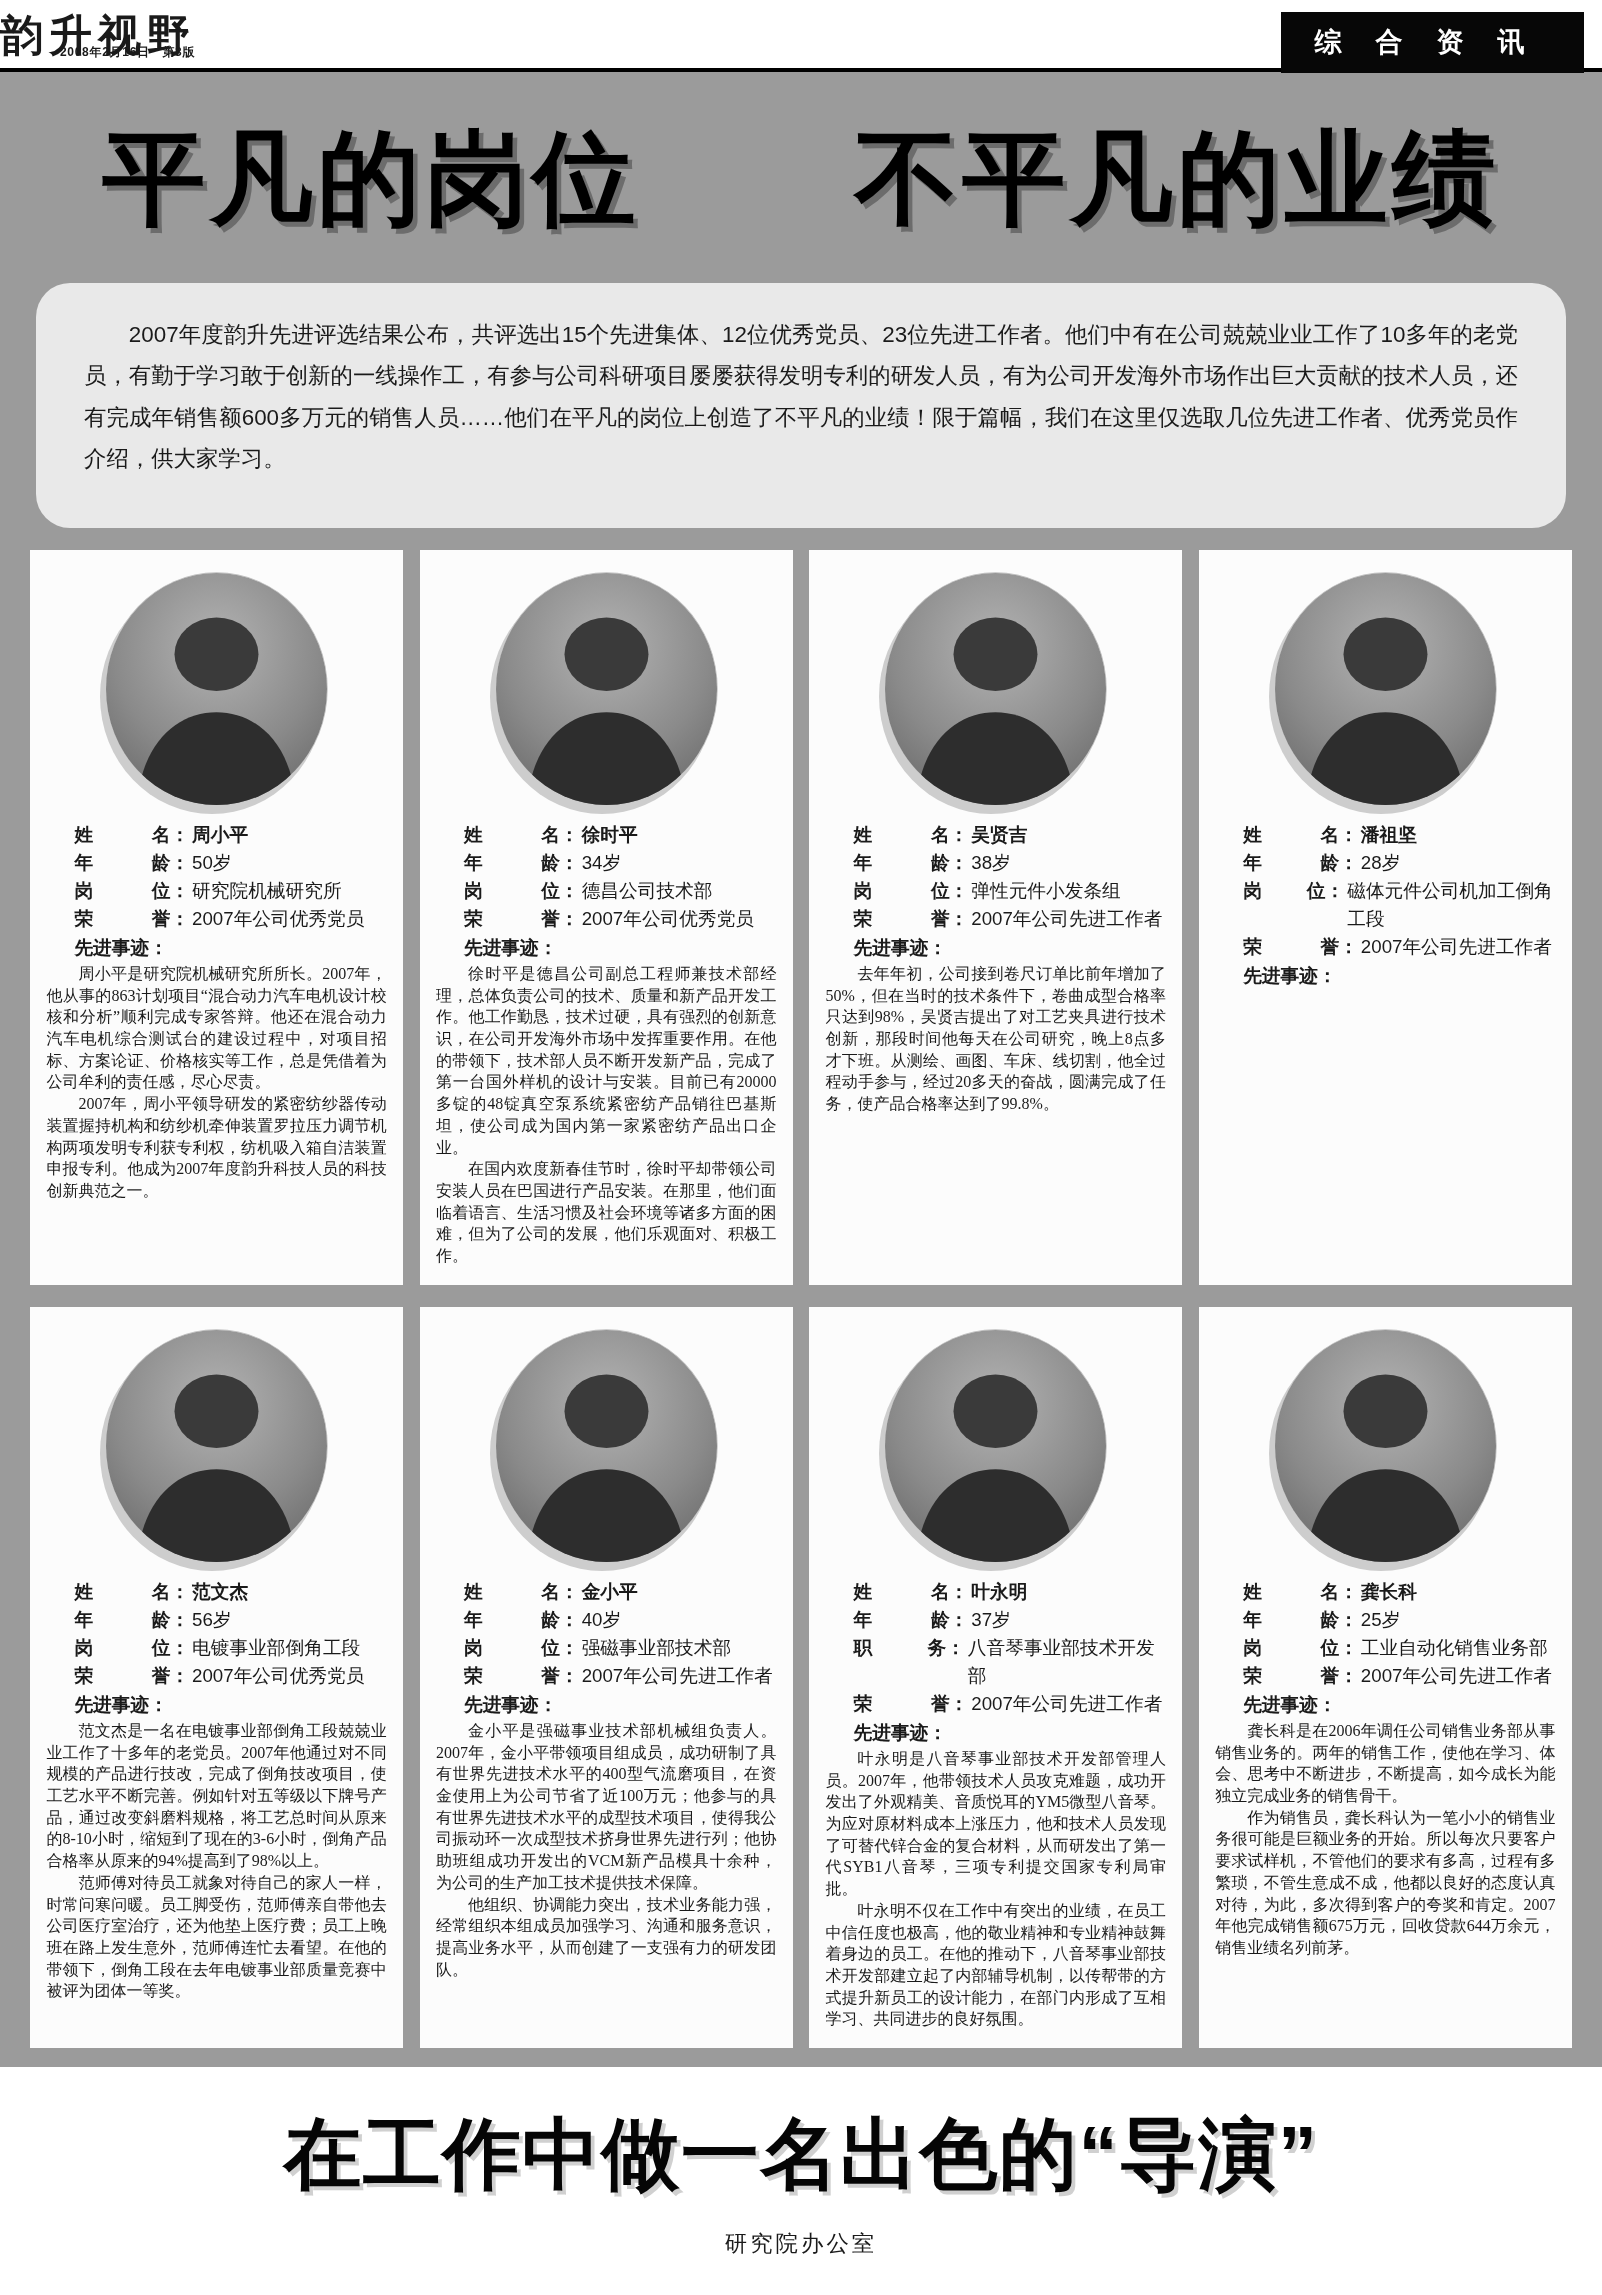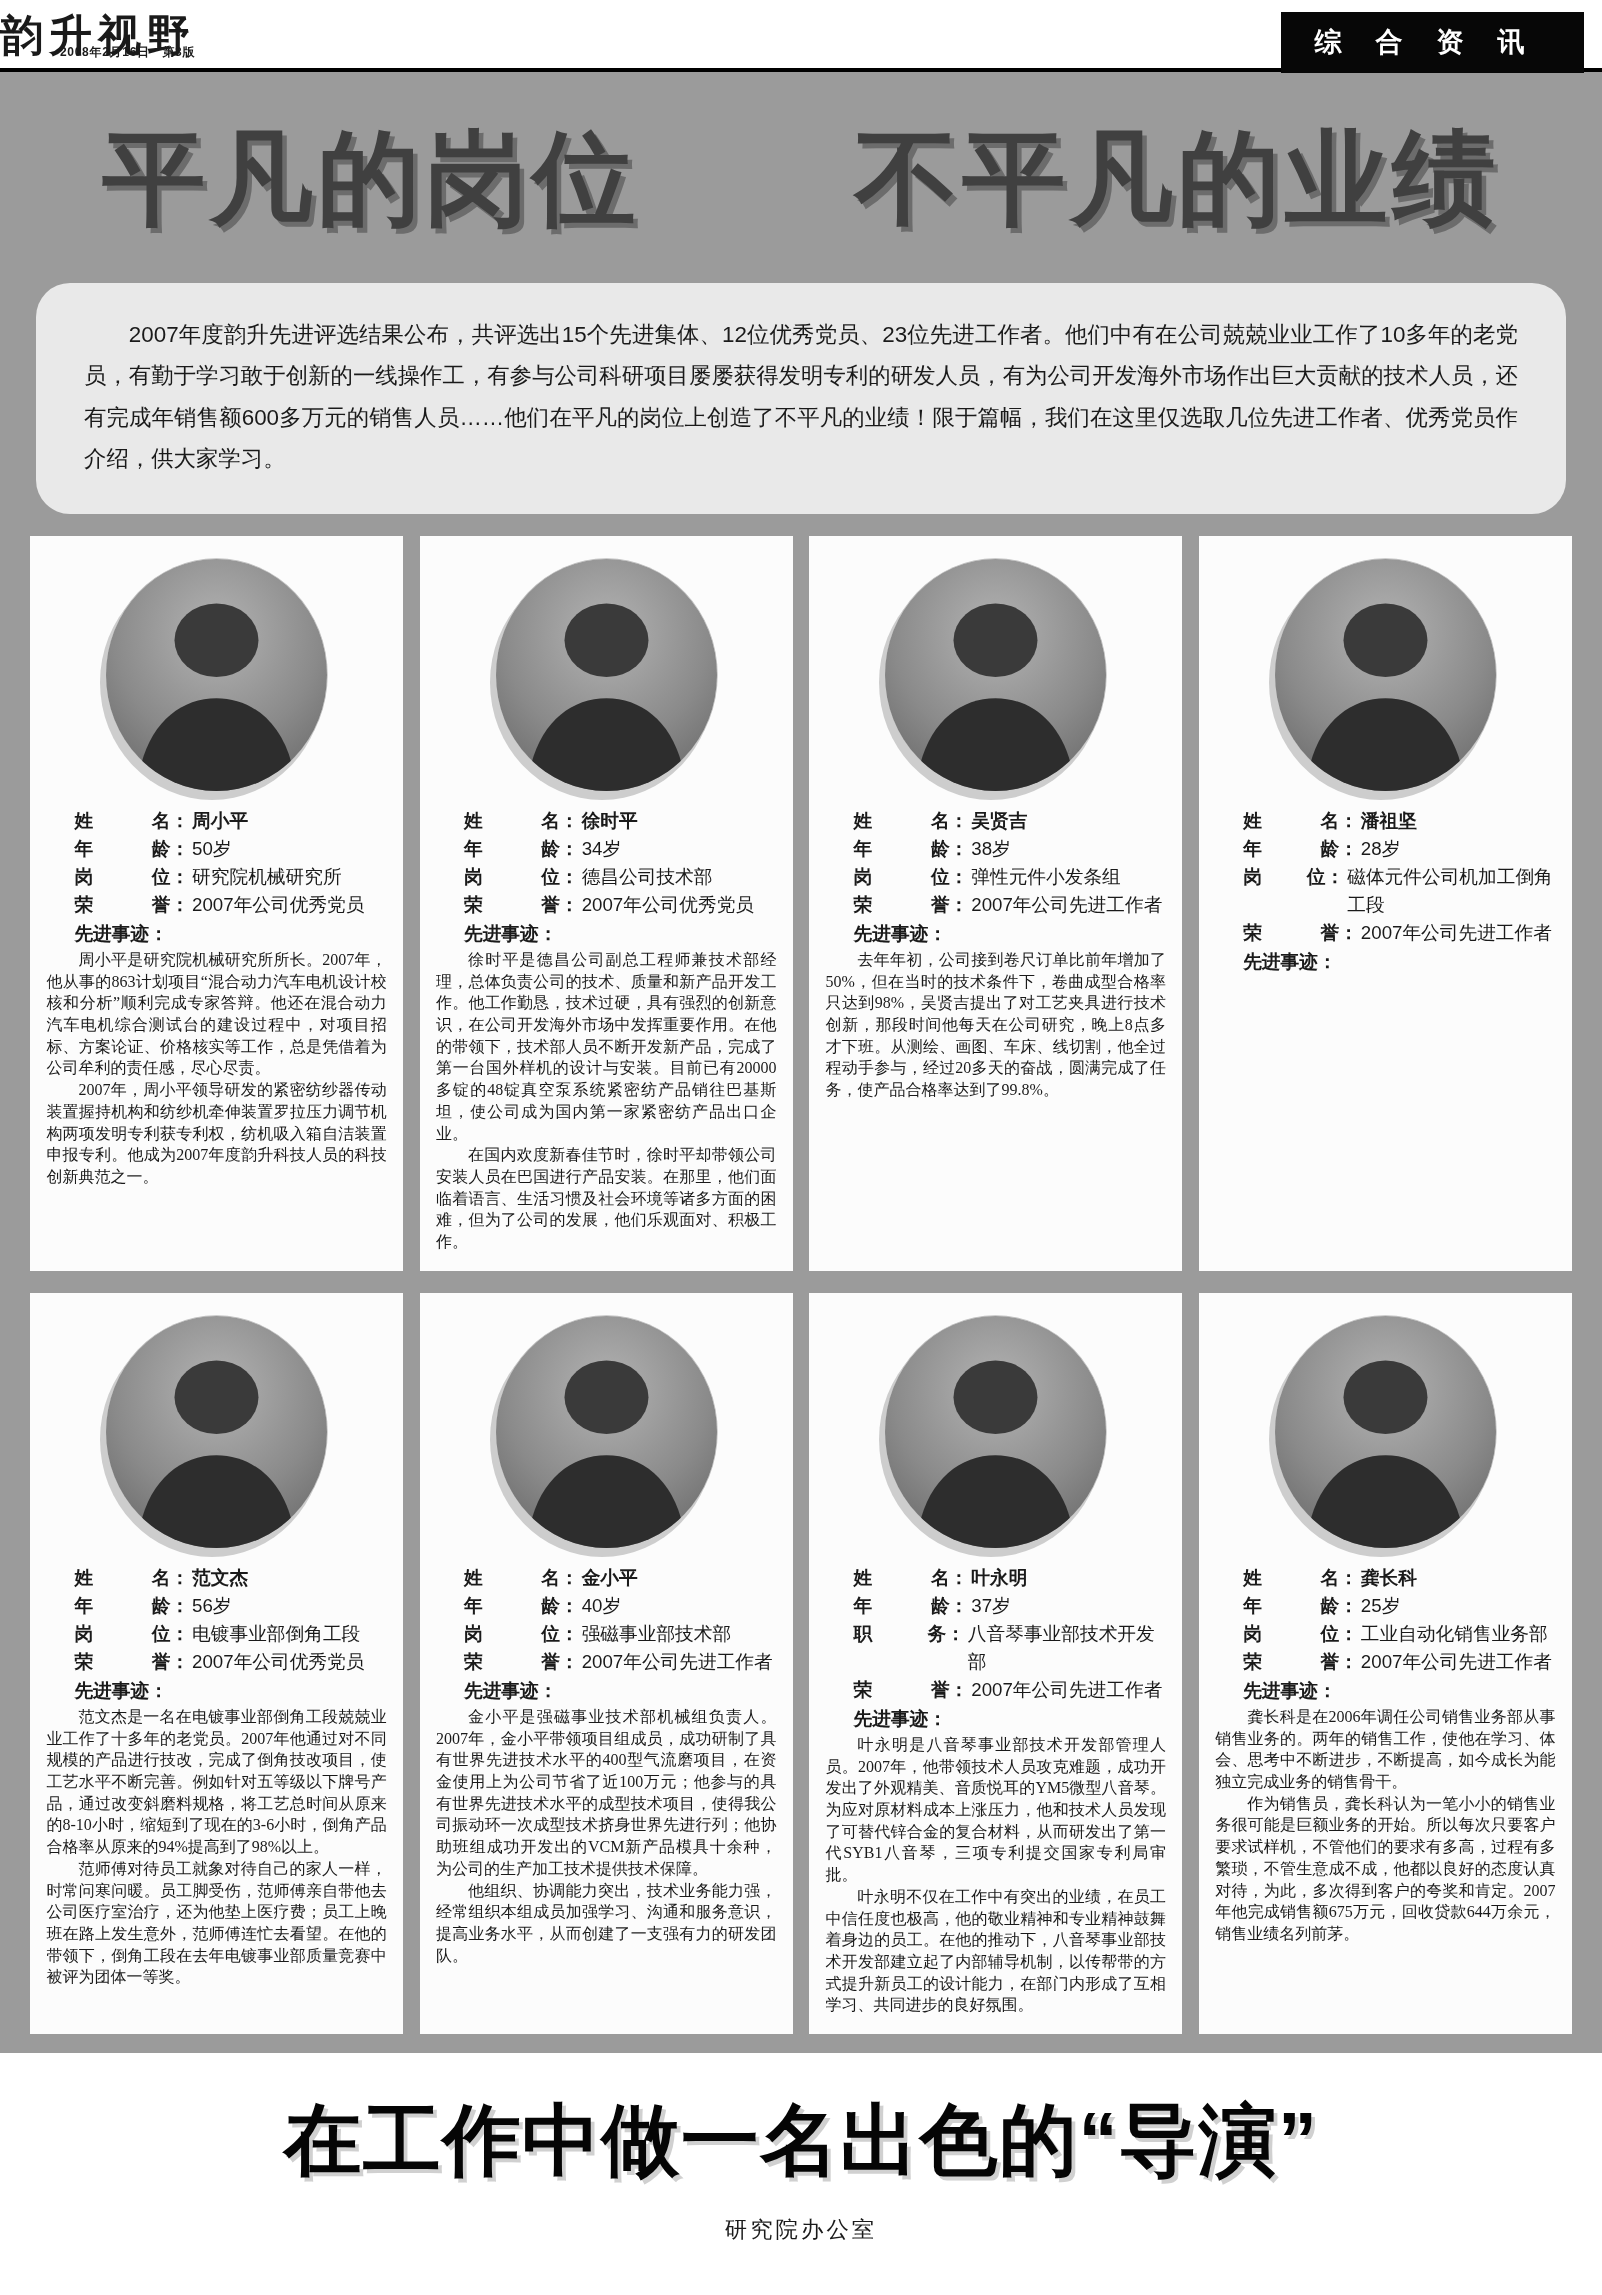--- a/index.html
+++ b/index.html
@@ -7,22 +7,22 @@
   .page { width:1602px; min-height:2295px; background:#ffffff; margin:0 auto; overflow:hidden; }
 
   
   .hdr { position:relative; height:72px; background:#ffffff; border-bottom:4.5px solid #000; }
   .hdr-date { position:absolute; left:60px; bottom:7.5px; font-size:12px; font-family:"Liberation Sans",sans-serif; font-weight:bold; letter-spacing:0.7px; }
   .masthead { position:absolute; left:0; right:0; bottom:3px; text-align:left; font-size:43px; font-weight:900; letter-spacing:6px; font-family:"Liberation Sans",sans-serif; }
   .section-box { position:absolute; right:18px; bottom:-4.5px; height:61px; background:#070707; color:#fff; display:flex; align-items:center; padding:0 25.4px 0 34px; font-size:27px; font-weight:bold; letter-spacing:34px; font-family:"Liberation Sans",sans-serif; }
 
   
   .band { background:#9b9b9b; padding:0 0 19.4px 0; }
-  .headline { text-align:center; color:#404040; font-weight:900; font-size:103px; letter-spacing:4.5px; padding:39px 0 33px; font-family:"Liberation Sans",sans-serif; text-shadow:4.5px 4.5px 0 rgba(70,70,70,.55); white-space:nowrap; }
-  .intro-box { margin:0 36px 22.4px; background:#e9e9e9; border-radius:34px; padding:31px 48px 34px; font-size:22.4px; line-height:1.85; text-indent:2em; text-align:justify; font-family:"Liberation Sans",sans-serif; }
+  .headline { text-align:center; color:#000000; font-weight:900; font-size:103px; letter-spacing:4.5px; padding:39px 0 33px; font-family:"Liberation Sans",sans-serif; text-shadow:4.5px 4.5px 0 rgba(70,70,70,.55); white-space:nowrap; }
+  .intro-box { margin:0 36px 22.4px; background:#e9e9e9; border-radius:34px; padding:31px 48px 48px; font-size:22.4px; line-height:1.85; text-indent:2em; text-align:justify; font-family:"Liberation Sans",sans-serif; }
 
   
   .cards { display:grid; grid-template-columns:repeat(4,1fr); gap:22.4px 16.4px; padding:0 30px; }
   .card { background:#fcfcfc; padding:19.4px 16.4px 18px; }
   .portrait-wrap { width:221px; height:232px; margin:3px auto 16.4px; position:relative; }
   .portrait { width:100%; height:100%; border-radius:50%; overflow:hidden; box-shadow:-4.5px 7.5px 0 1.5px #cdcdcd, 0 0 0 0.7px #bdbdbd; }
   .portrait svg { display:block; width:100%; height:100%; }
   .info { padding-left:28px; font-family:"Liberation Sans",sans-serif; }
   .p-row { display:flex; align-items:baseline; font-size:18.7px; line-height:28px; }
   .lab { display:inline-flex; width:96px; justify-content:space-between; font-weight:bold; }

